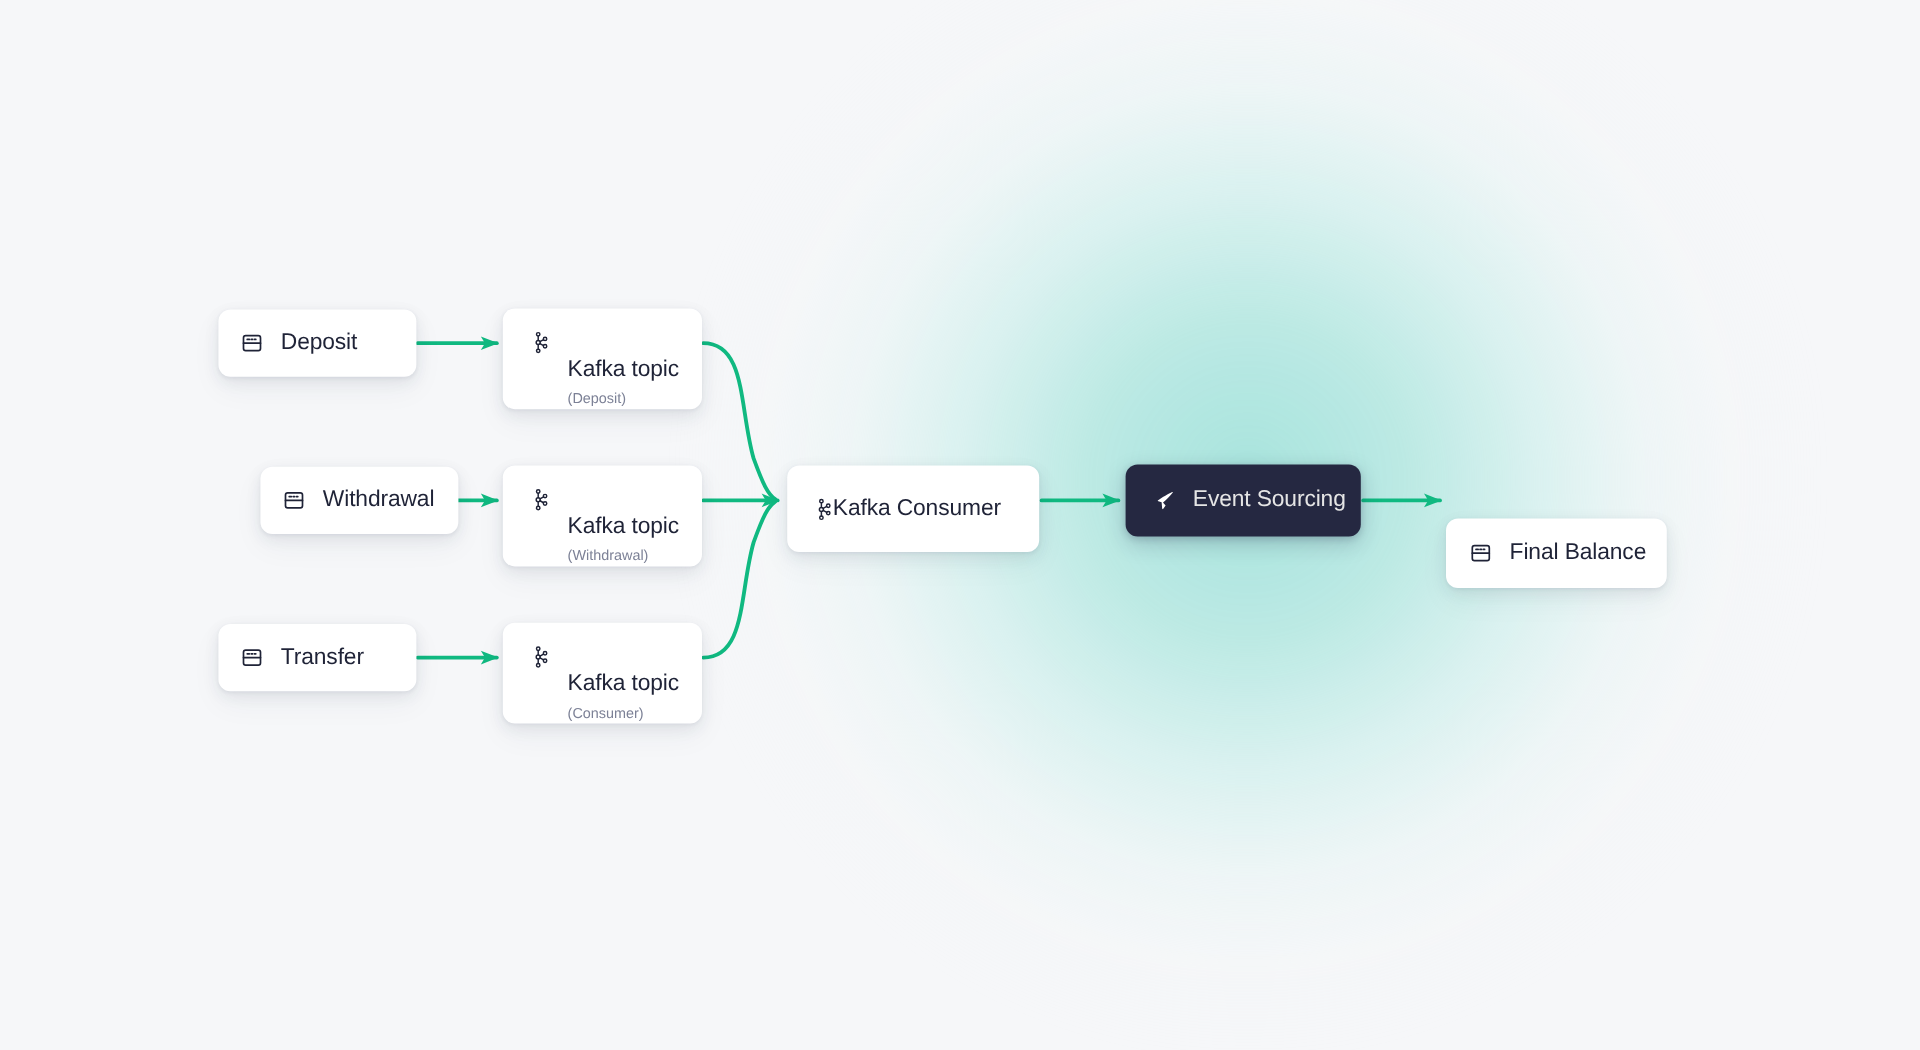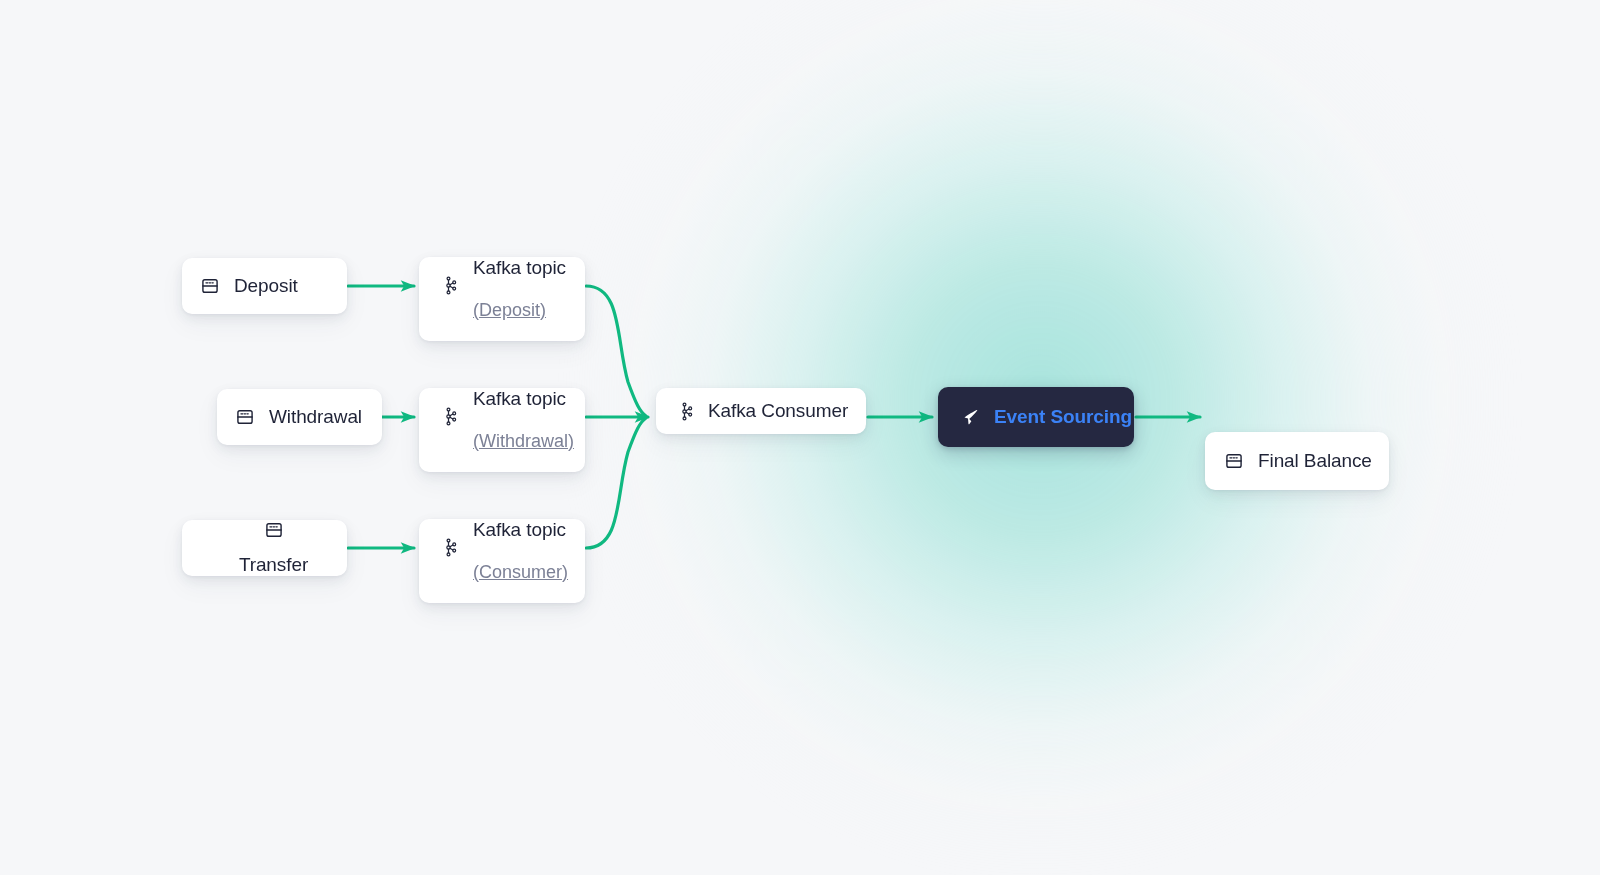--- a/index.html
+++ b/index.html
@@ -49,49 +49,48 @@
   }
   .node .labels { display: flex; flex-direction: column; }
   .title {
     font-size: 19px;
     color: #1f2337;
     letter-spacing: -0.1px;
     white-space: nowrap;
     line-height: 1.15;
   }
   .subtitle {
-    font-size: 18px;
+    font-size: 12px;
     color: #7c8196;
     white-space: nowrap;
     line-height: 1.3;
-    margin-top: 20px;
-    text-decoration: underline;
+    margin-top: 7px;
   }
 
   
   .src { width: 165px; height: 56px; padding-left: 18px; gap: 14px; }
   
-  .topic { width: 166px; height: 84px; padding-left: 20px; gap: 15px; align-items: flex-start; }
+  .topic { width: 166px; height: 84px; padding-left: 20px; gap: 15px; align-items: flex-end; }
   .topic .ico { align-self: flex-start; margin-top: 19px; }
 
-  .consumer { width: 210px; height: 46px; padding-left: 19px; gap: 14px; }
+  .consumer { width: 210px; height: 72px; padding-left: 19px; }
   .final    { width: 184px; height: 58px; padding-left: 19px; gap: 14px; margin-top: 44px; }
 
   .dark {
     width: 196px; height: 60px; padding-left: 21px; gap: 14px;
     background: #252841;
     box-shadow: 0 6px 18px rgba(30,38,70,0.22),
                 0 2px 5px rgba(30,38,70,0.16);
   }
-  .dark .title { color: #3b82f6; font-weight: bold; }
+  .dark .title { color: #e5e5e5; }
 
   
   #n-deposit     { left: 182px; top: 258px; }
   #n-withdrawal  { left: 182px; top: 389px; margin-left: 35px; }
-  #n-transfer    { left: 182px; top: 520px; flex-direction: column; }
+  #n-transfer    { left: 182px; top: 520px; }
   #n-topic-dep   { left: 419px; top: 257px; }
   #n-topic-wdr   { left: 419px; top: 388px; }
   #n-topic-trf   { left: 419px; top: 519px; }
   #n-consumer    { left: 656px; top: 388px; }
   #n-eventsrc    { left: 938px; top: 387px; }
   #n-final       { left: 1205px; top: 388px; }
 </style>
 </head>
 <body>
 

